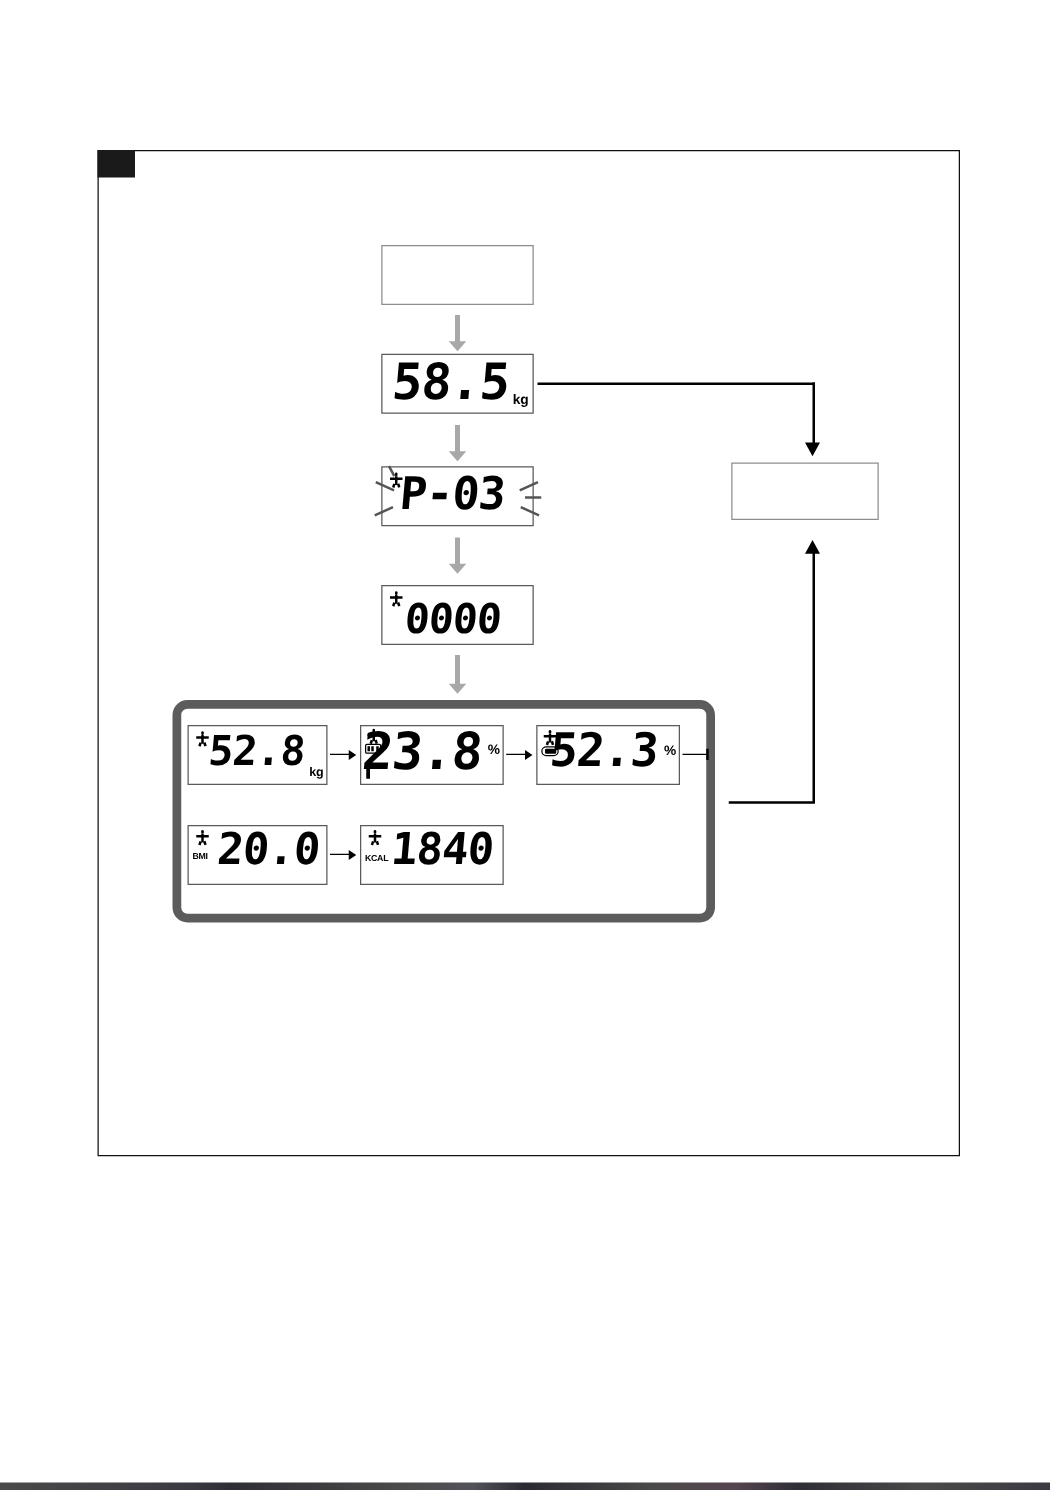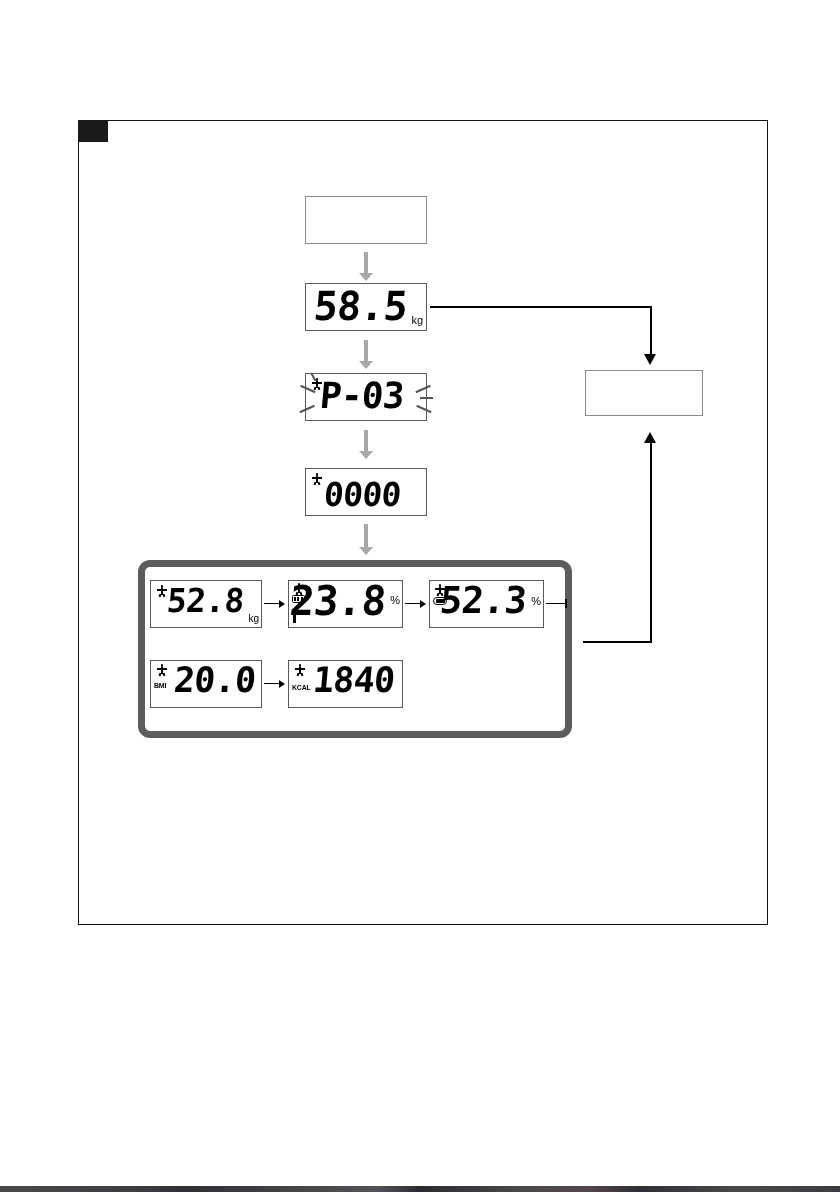--- a/index.html
+++ b/index.html
@@ -57,21 +57,21 @@
     color: #000000;
     letter-spacing: -0.02em;
     line-height: 1;
     white-space: nowrap;
     transform: skewX(-5deg);
   }
 
   .unit {
     position: absolute;
     font-family: "Liberation Sans", sans-serif;
-    font-weight: normal;
+    font-weight: bold;
     color: #000000;
     line-height: 1;
     white-space: nowrap;
   }
 
   .tinylabel {
     position: absolute;
     font-family: "Liberation Sans", sans-serif;
     font-weight: bold;
     color: #000000;

